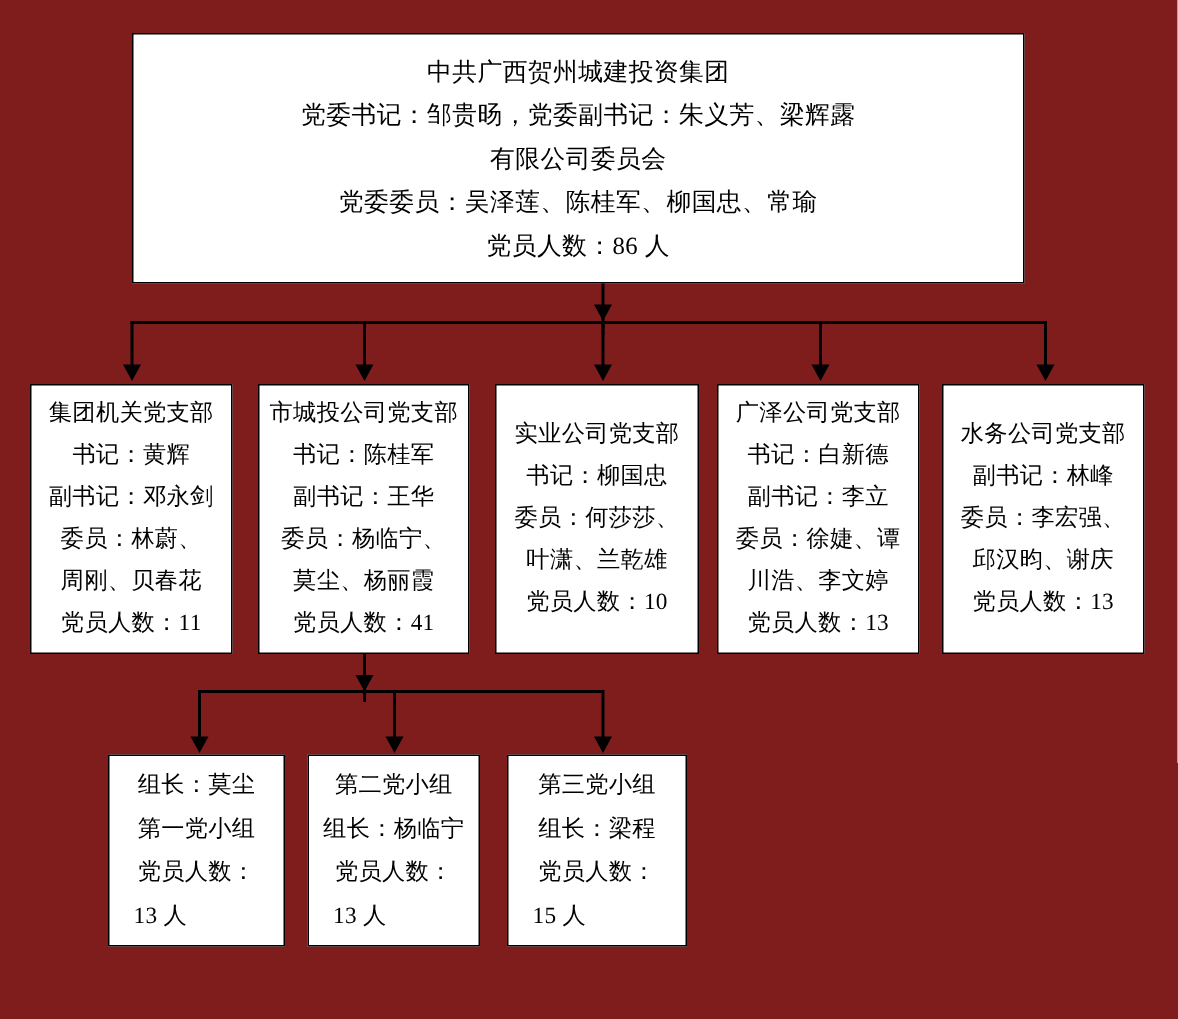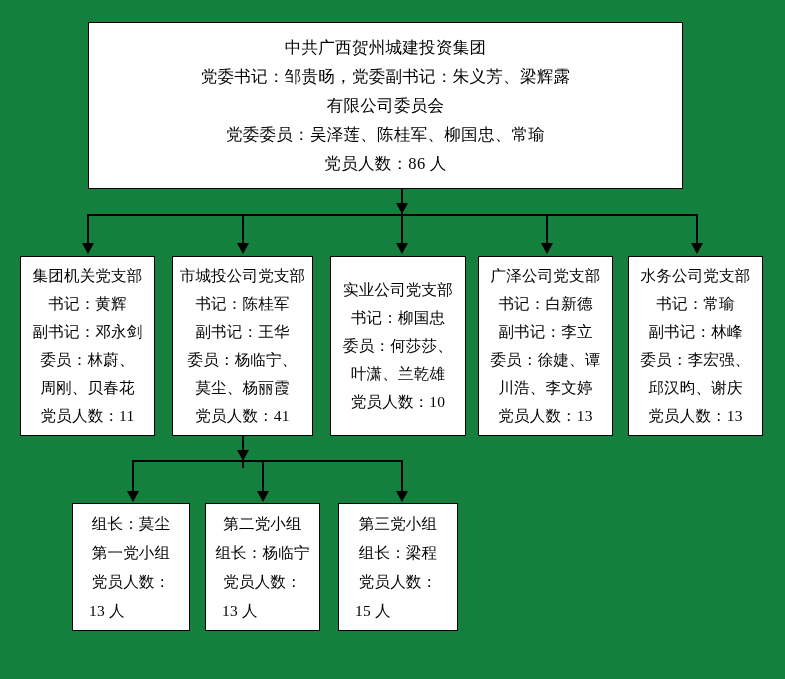--- a/index.html
+++ b/index.html
@@ -9,21 +9,21 @@
   }
   body {
     font-family: "Liberation Serif", "DejaVu Serif", serif;
     color: #000000;
   }
   #chart-root {
     position: relative;
     width: 785px;
     height: 679px;
     overflow: hidden;
-    background: #15803d;
+    background: #7f1d1d;
   }
   .node-box {
     position: absolute;
     box-sizing: border-box;
     border: 1px solid #000000;
     background: #ffffff;
     display: flex;
     flex-direction: column;
     align-items: center;
     justify-content: center;
@@ -170,21 +170,20 @@
     <span class="node-line">广泽公司党支部</span>
     <span class="node-line">书记：白新德</span>
     <span class="node-line">副书记：李立</span>
     <span class="node-line">委员：徐婕、谭</span>
     <span class="node-line">川浩、李文婷</span>
     <span class="node-line">党员人数：13</span>
   </div>
 
   <div class="node-box branch-box" id="branch-4">
     <span class="node-line">水务公司党支部</span>
-    <span class="node-line">书记：常瑜</span>
     <span class="node-line">副书记：林峰</span>
     <span class="node-line">委员：李宏强、</span>
     <span class="node-line">邱汉昀、谢庆</span>
     <span class="node-line">党员人数：13</span>
   </div>
 
   <div class="conn-v" style="left:242px; top:436px; height:32px;"></div>
   <div class="arrow-head" style="left:237px; top:450px;"></div>
 
   <div class="conn-h" style="left:132px; top:460px; width:270px;"></div>

